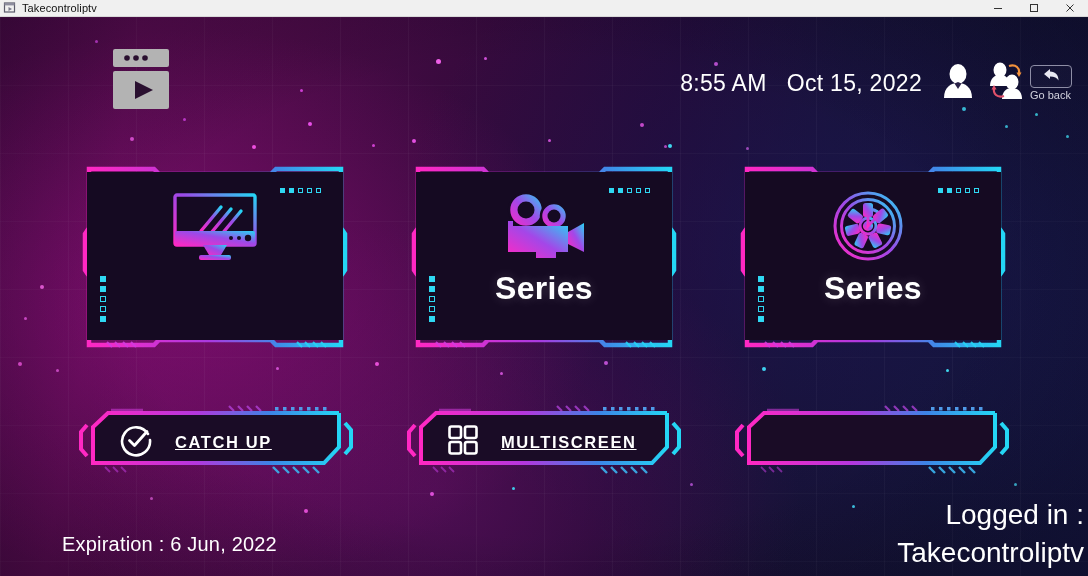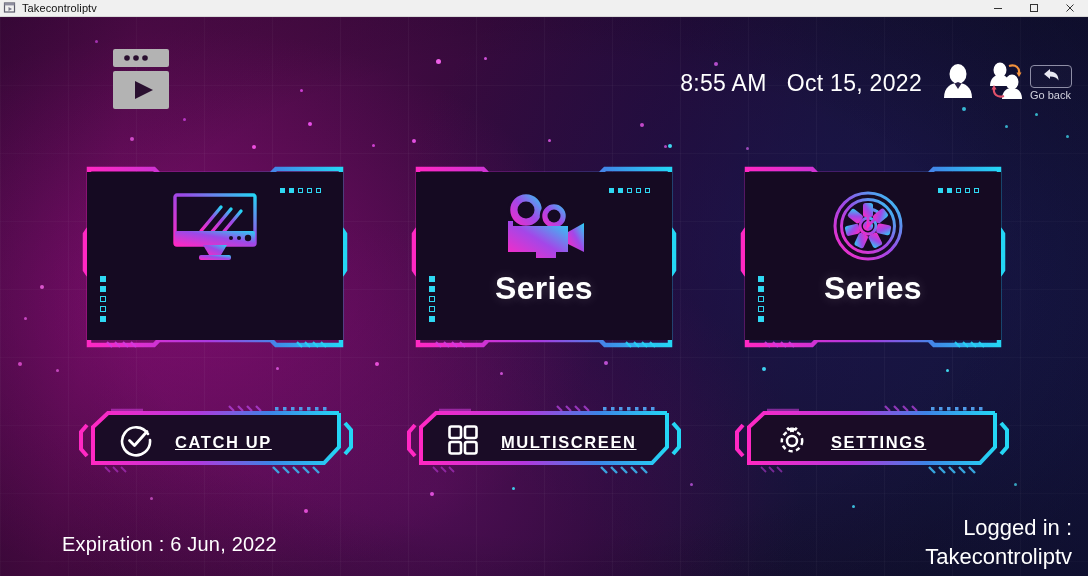--- a/index.html
+++ b/index.html
@@ -136,22 +136,22 @@
     letter-spacing: 1.6px;
     text-decoration: underline;
   }
 
   
   .expiration {
     position:absolute; left: 62px; bottom: 20px;
     color:#ffffff; font-size: 20px; letter-spacing:.2px;
   }
   .loggedin {
-    position:absolute; right: 16px; bottom: 4px;
-    color:#ffffff; font-size: 22px; text-align: right; line-height: 1.35;
+    position:absolute; right: 4px; bottom: 4px;
+    color:#ffffff; font-size: 28px; text-align: right; line-height: 1.35;
   }
 </style>
 </head>
 <body>
 
 <div class="titlebar">
   <span class="tb-icon">
     <svg width="14" height="14" viewBox="0 0 14 14">
       <rect x="1.5" y="2" width="10" height="9" fill="none" stroke="#5b5b6b" stroke-width="1.2"></rect>
       <rect x="1.5" y="2" width="10" height="2.4" fill="#8d8d9e"></rect>
@@ -642,32 +642,20 @@
           <line x1="216" y1="62" x2="222" y2="68"></line>
             <line x1="226" y1="62" x2="232" y2="68"></line>
           <line x1="236" y1="62" x2="242" y2="68"></line>
         </g>
         <g stroke="#c23ce0" stroke-width="1.8" opacity=".55">
           <line x1="28" y1="62" x2="33" y2="67"></line>
             <line x1="36" y1="62" x2="41" y2="67"></line>
           <line x1="44" y1="62" x2="49" y2="67"></line>
         </g>
       </svg>
-      <div class="act-content">
-        <span>
-          <svg width="34" height="34" viewBox="0 0 34 34">
-            <g fill="none" stroke="#ffffff" stroke-width="2.5" stroke-linejoin="round">
-              <path d="M17 5.5 l3.4 1.1 1.3 -2.0 M17 5.5 l-3.4 1.1 -1.3 -2.0"></path>
-              <circle cx="17" cy="18" r="10.2" stroke-dasharray="4.2 3.4"></circle>
-              <circle cx="17" cy="18" r="5"></circle>
-            </g>
-          </svg>
-        </span>
-        <span class="act-label">SETTINGS</span>
-      </div>
     </div>
   </div>
 
   <div class="expiration">Expiration : 6 Jun, 2022</div>
   <div class="loggedin">
     <div>Logged in :</div>
     <div>Takecontroliptv</div>
   </div>
 </div>
 

